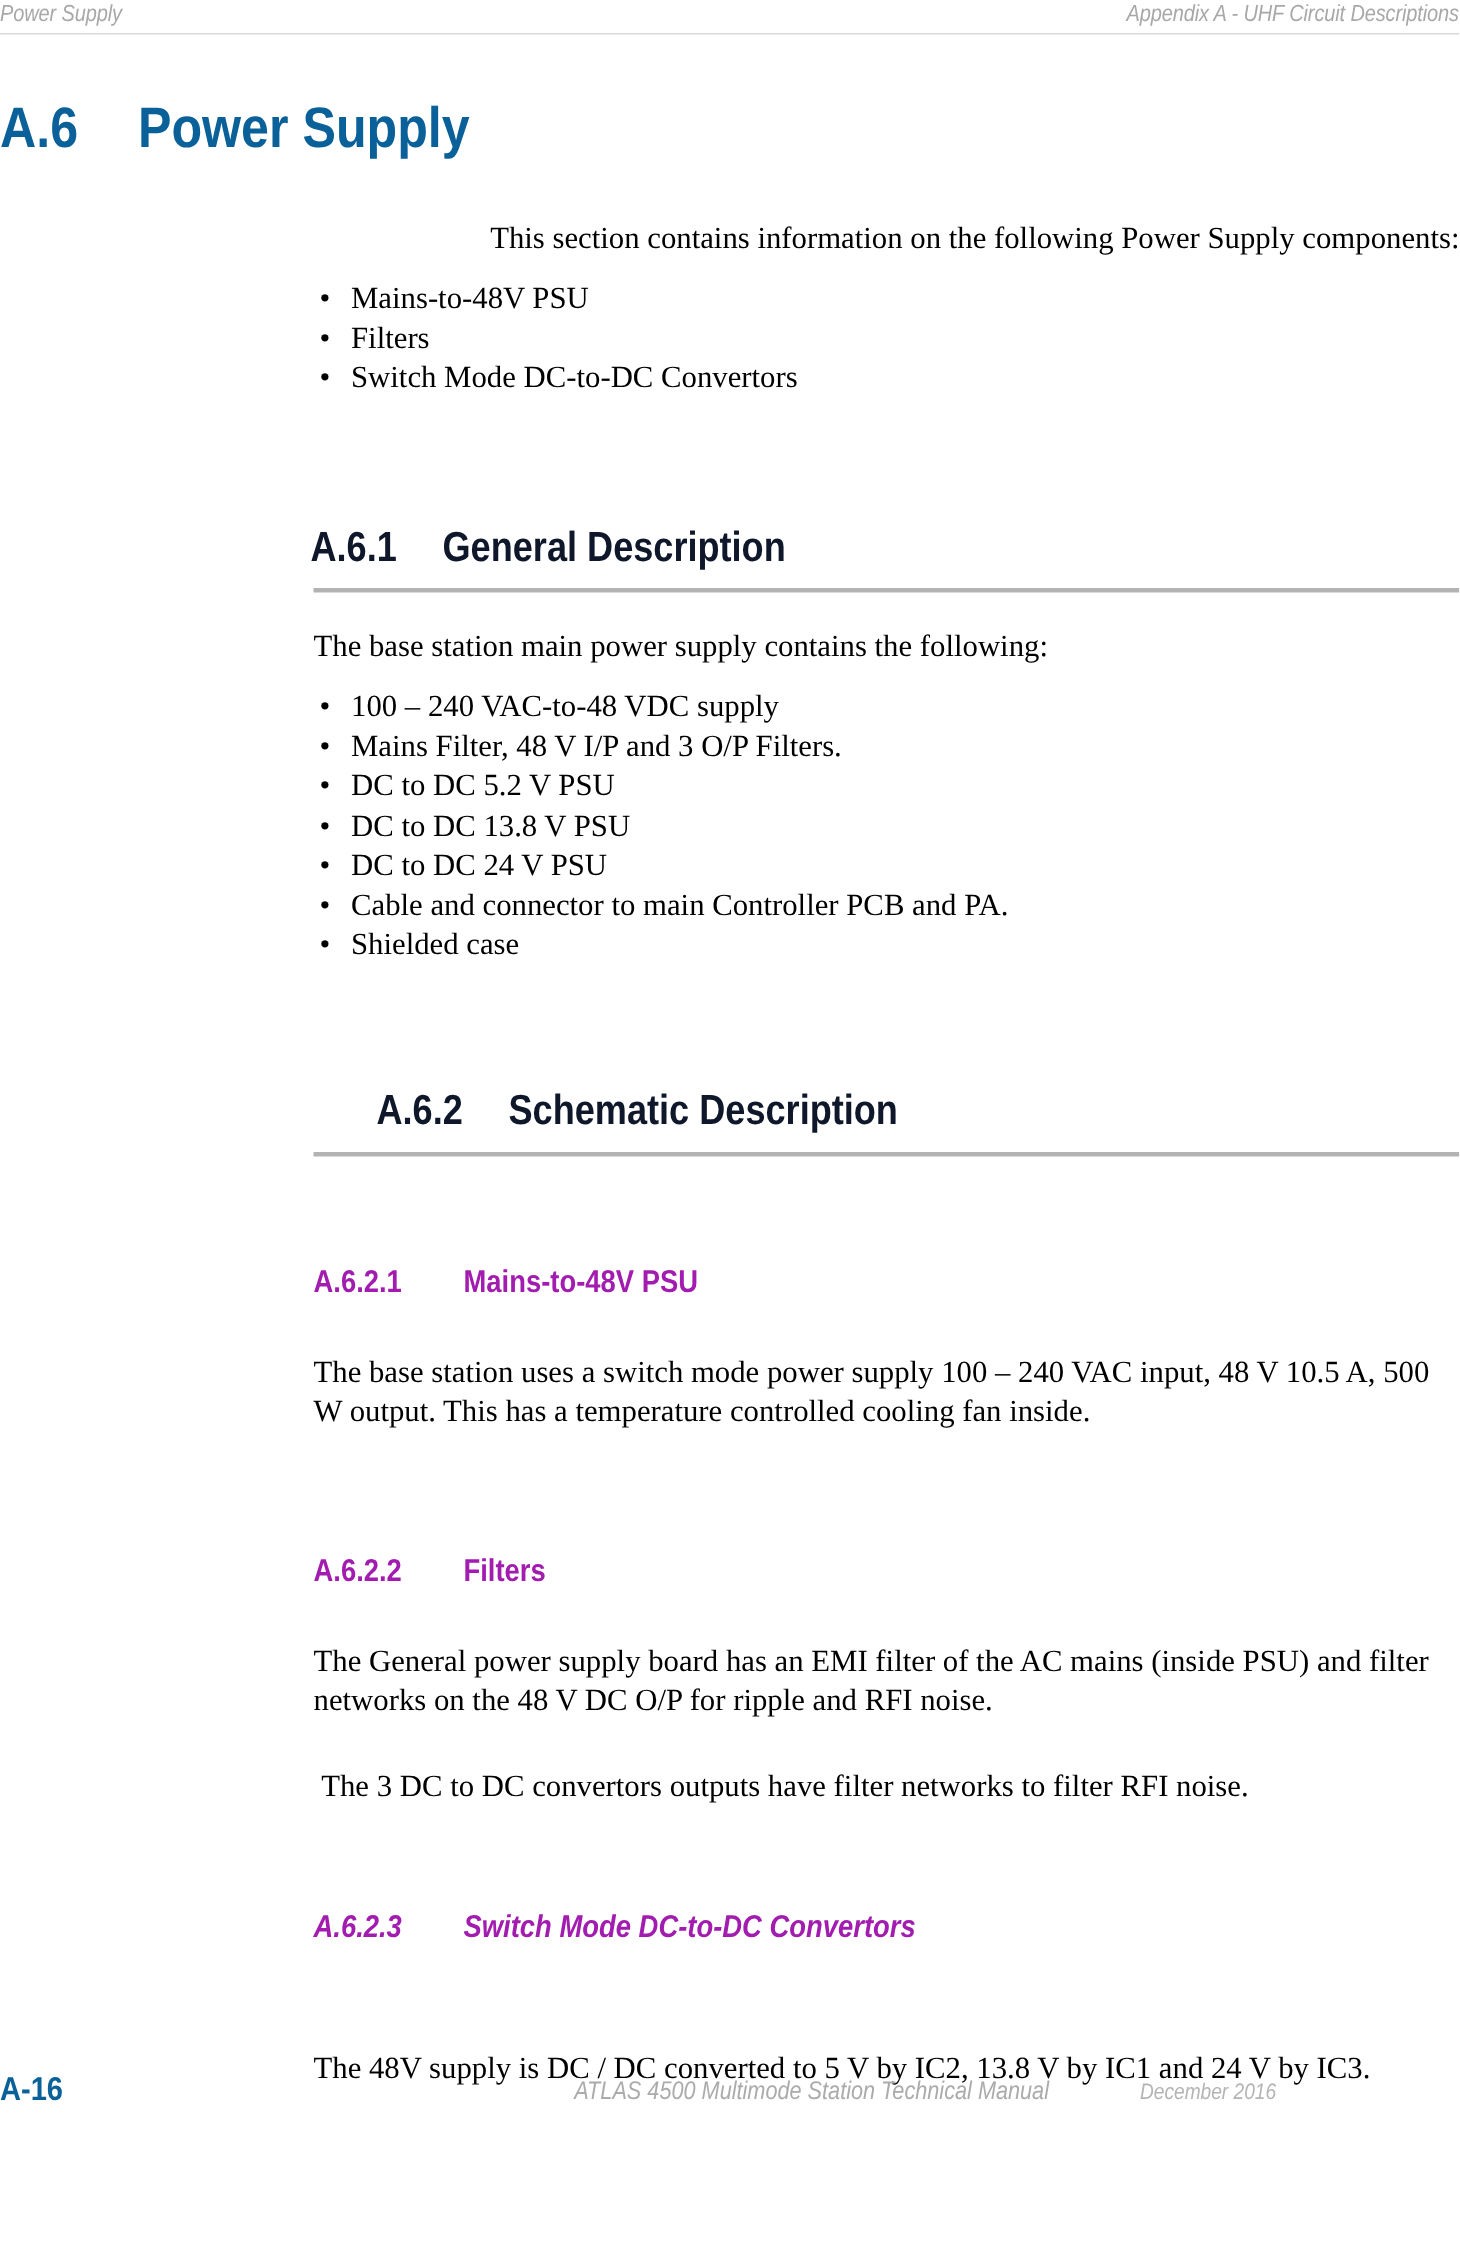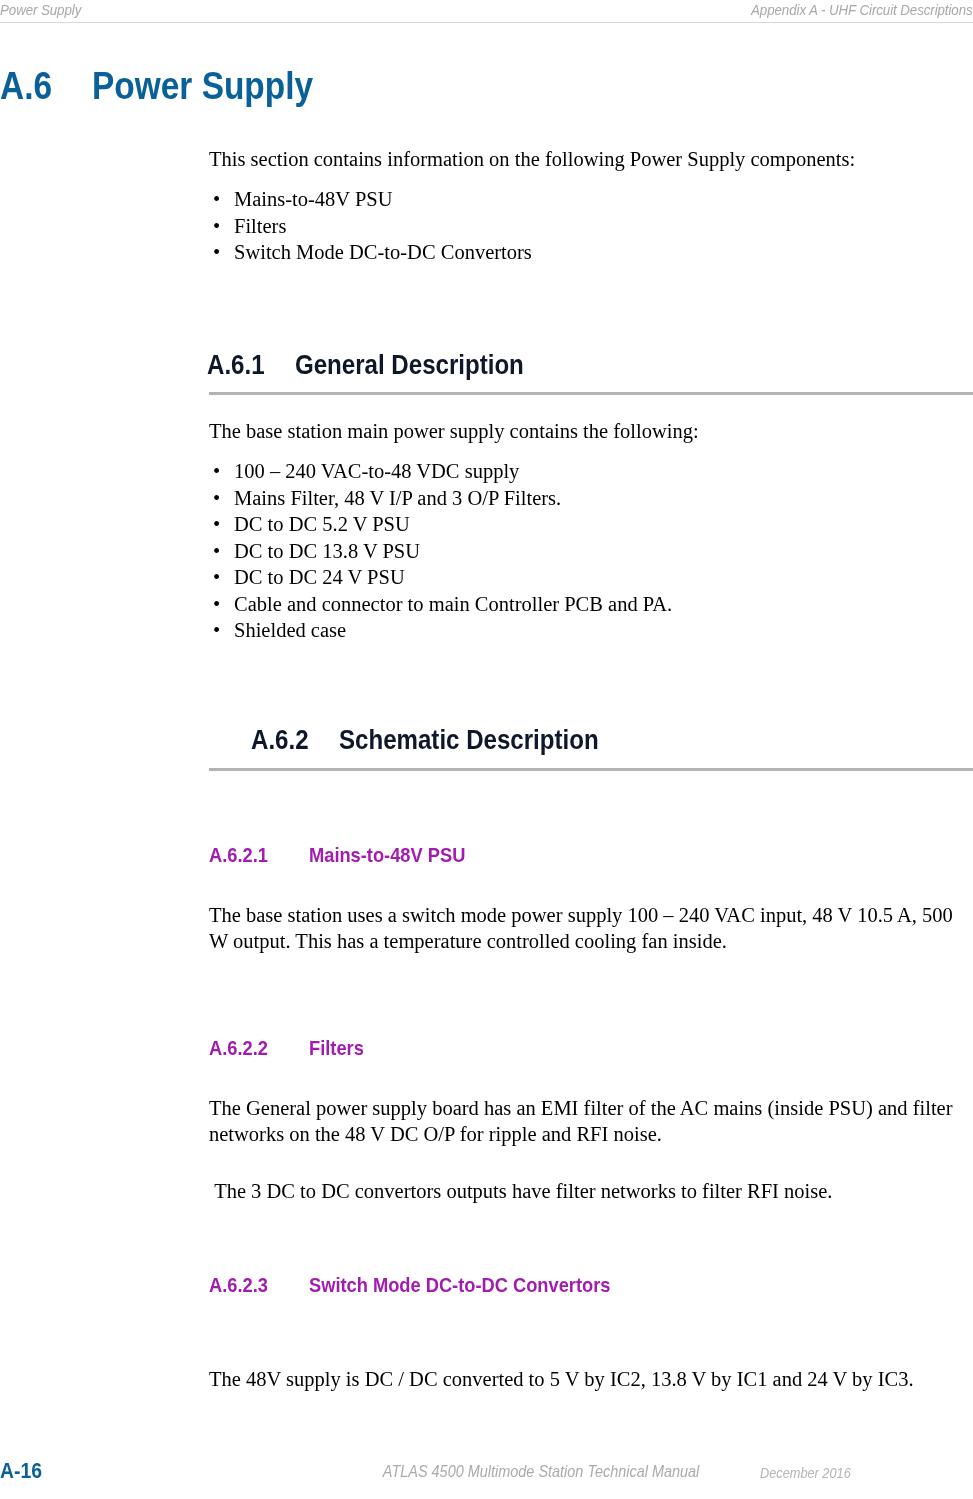--- a/index.html
+++ b/index.html
@@ -164,21 +164,21 @@
     position: absolute;
     left: 4px;
     top: 0;
     font-family: "Liberation Serif", "DejaVu Serif", serif;
   }
 
   
   .footer {
     position: absolute;
     left: 0;
-    top: 1458px;
+    top: 1380px;
     width: 851px;
     height: 30px;
   }
   .footer .page-num {
     position: absolute;
     left: 0px;
     top: 0px;
     color: #0a6199;
     font-family: "Liberation Sans Narrow", "Liberation Sans", sans-serif;
     font-weight: bold;
@@ -225,21 +225,21 @@
   <div class="running-header">
     <div class="hdr-text hdr-left">Power Supply</div>
     <div class="hdr-text hdr-right">Appendix A - UHF Circuit Descriptions</div>
   </div>
   <div class="header-rule"></div>
 
   <div class="h1">
     <span class="num">A.6</span><span class="ttl">Power Supply</span>
   </div>
 
-  <div class="para" style="top:146px;">This section contains information on the following Power Supply components:</div>
+  <div class="para" style="top:146px;text-align:right;">This section contains information on the following Power Supply components:</div>
 
   <div class="bullets" style="top:186px;">
     <div class="li">
       <span class="bullet">•</span>
       <span>Mains-to-48V PSU</span>
     </div>
     <div class="li">
       <span class="bullet">•</span>
       <span>Filters</span>
     </div>
@@ -296,21 +296,21 @@
     <span class="num">A.6.2.1</span><span class="ttl">Mains-to-48V PSU</span>
   </div>
   <div class="para" style="top:902px;">The base station uses a switch mode power supply 100 – 240 VAC input, 48 V 10.5 A, 500 W output. This has a temperature controlled cooling fan inside.</div>
 
   <div class="h3" style="top:1035px;">
     <span class="num">A.6.2.2</span><span class="ttl">Filters</span>
   </div>
   <div class="para" style="top:1095px;">The General power supply board has an EMI filter of the AC mains (inside PSU) and filter networks on the 48 V DC O/P for ripple and RFI noise.</div>
   <div class="para" style="top:1178px; white-space:pre-wrap;"> The 3 DC to DC convertors outputs have filter networks to filter RFI noise.</div>
 
-  <div class="h3" style="top:1272px;">
+  <div class="h3" style="top:1272px;font-style:italic;">
     <span class="num">A.6.2.3</span><span class="ttl">Switch Mode DC-to-DC Convertors</span>
   </div>
   <div class="para" style="top:1366px;">The 48V supply is DC / DC converted to 5 V by IC2, 13.8 V by IC1 and 24 V by IC3.</div>
 
   <div class="footer">
     <div class="page-num">A-16</div>
     <div class="manual-title">ATLAS 4500 Multimode Station Technical Manual</div>
     <div class="doc-date">December 2016</div>
   </div>
 

